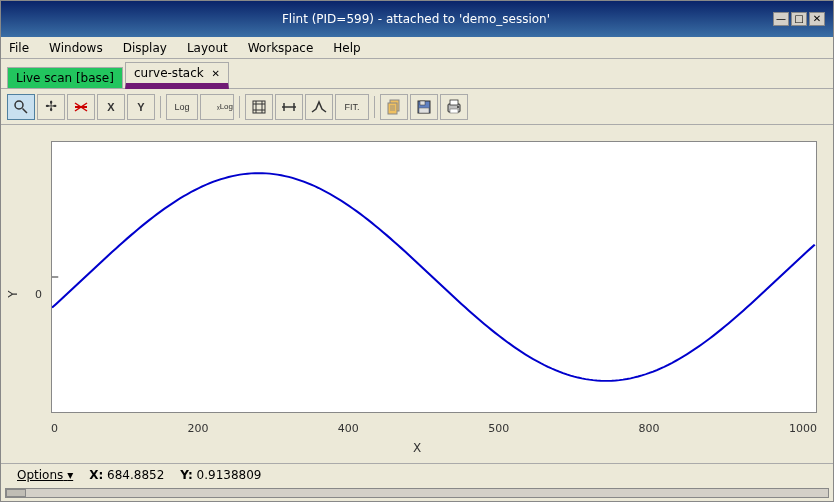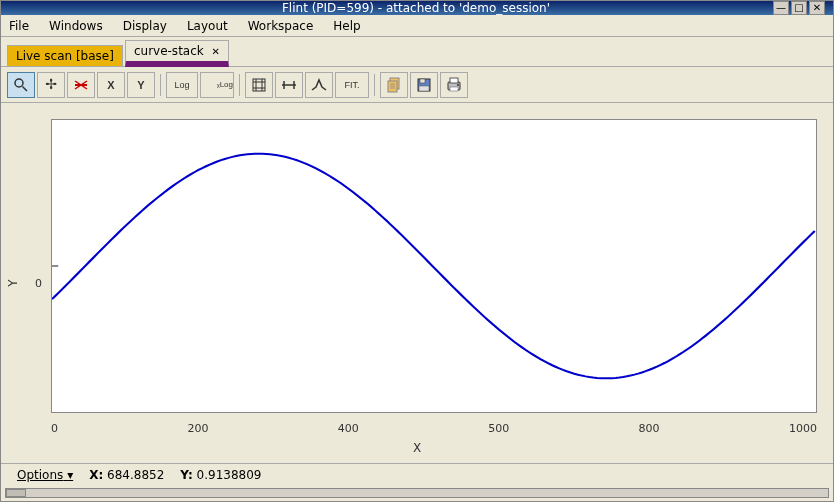--- a/index.html
+++ b/index.html
@@ -21,21 +21,21 @@
     }
     #title-bar {
       background: linear-gradient(to bottom, #0a246a, #3a6ea5);
       color: white;
       text-align: center;
       padding: 3px 8px;
       font-size: 12px;
       display: flex;
       align-items: center;
       justify-content: space-between;
-      height: 14px;
+      height: 36px;
       flex-shrink: 0;
     }
     #title-bar-text {
       flex: 1;
       text-align: center;
     }
     #title-bar-controls {
       display: flex;
       gap: 2px;
     }
@@ -76,21 +76,21 @@
       align-items: flex-end;
       padding: 4px 6px 0;
       border-bottom: 1px solid #aaa;
       height: 30px;
       flex-shrink: 0;
     }
     .tab {
       padding: 3px 8px;
       border: 1px solid #aaa;
       border-bottom: none;
-      background: #eab308;
+      background: #22c55e;
       cursor: pointer;
       font-size: 12px;
       margin-right: 2px;
       color: black;
     }
     .tab.active {
       background: #ece9d8;
       border-bottom: 6px solid #701a75;
       position: relative;
       z-index: 1;

